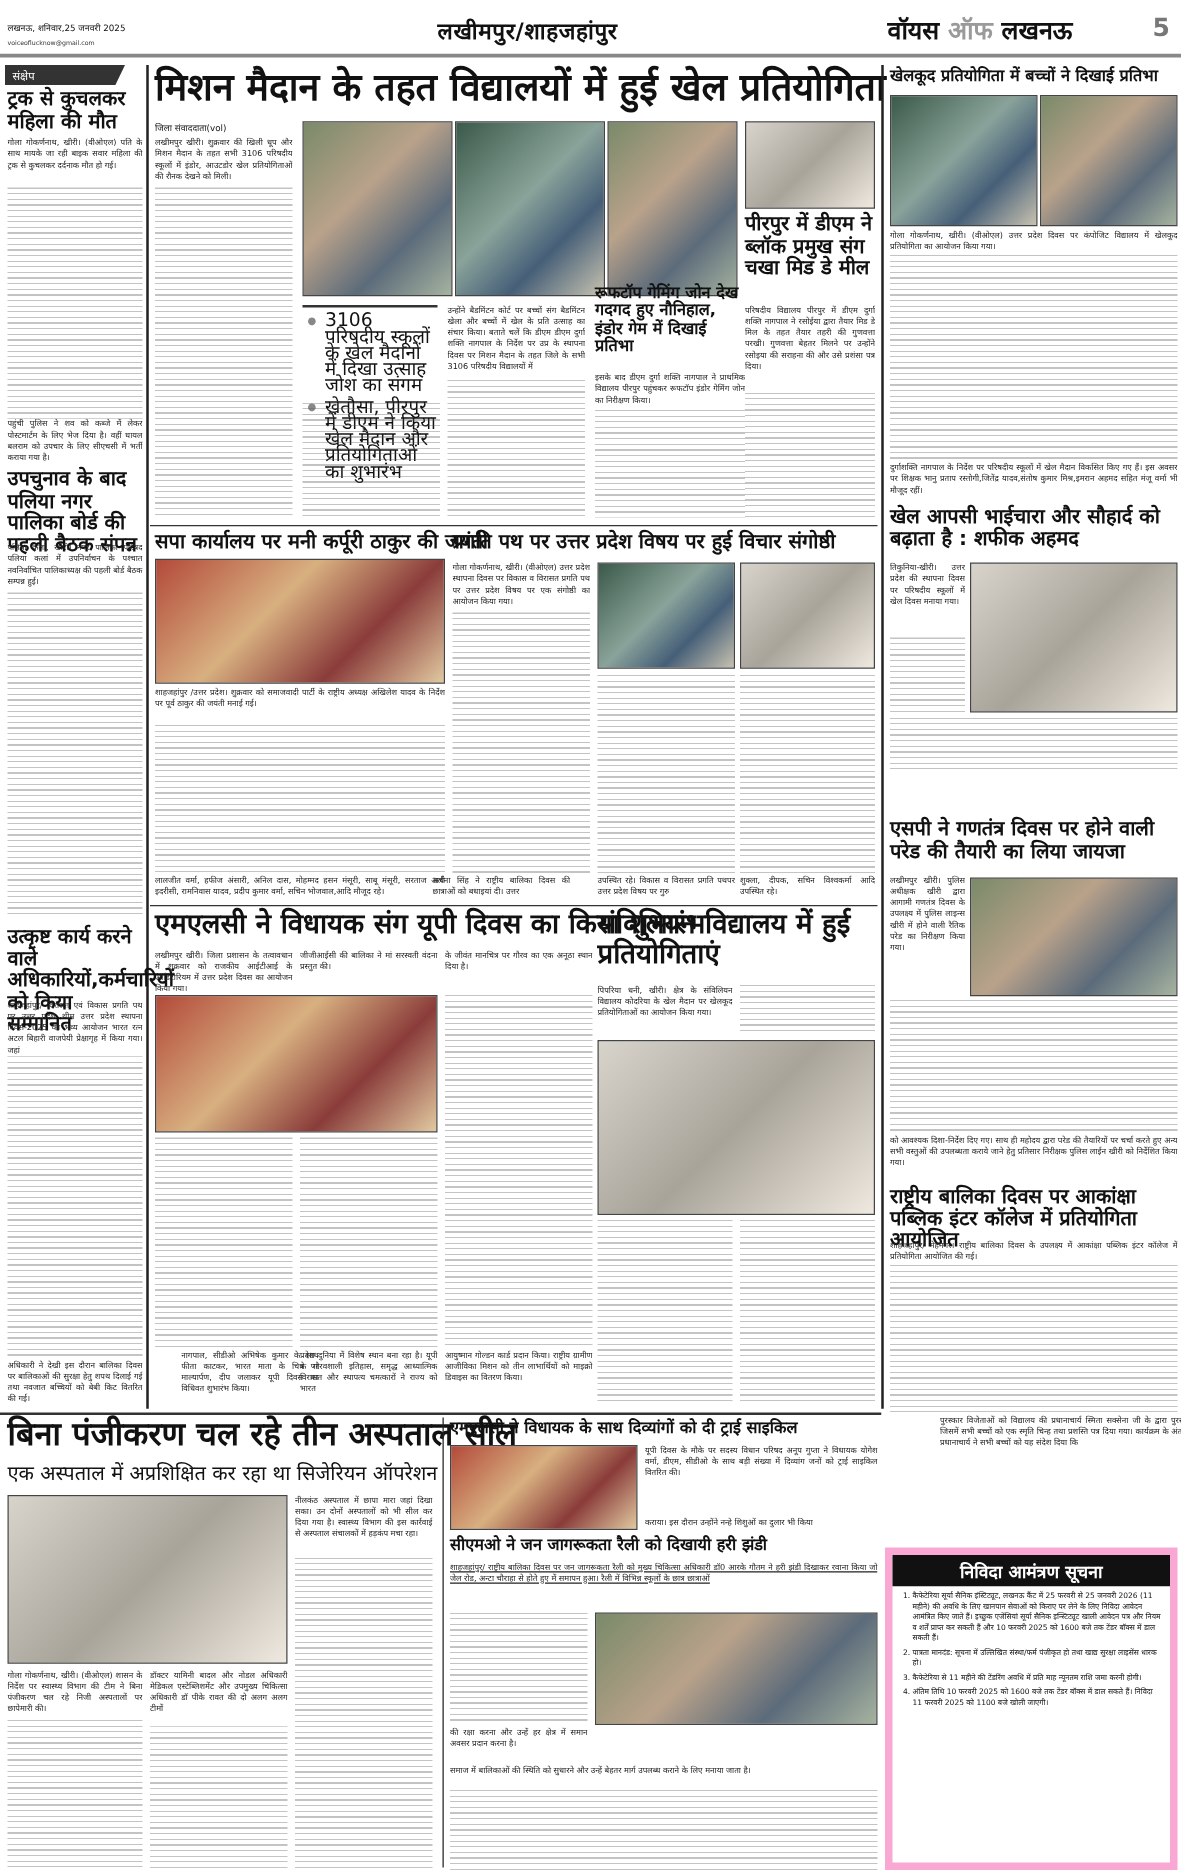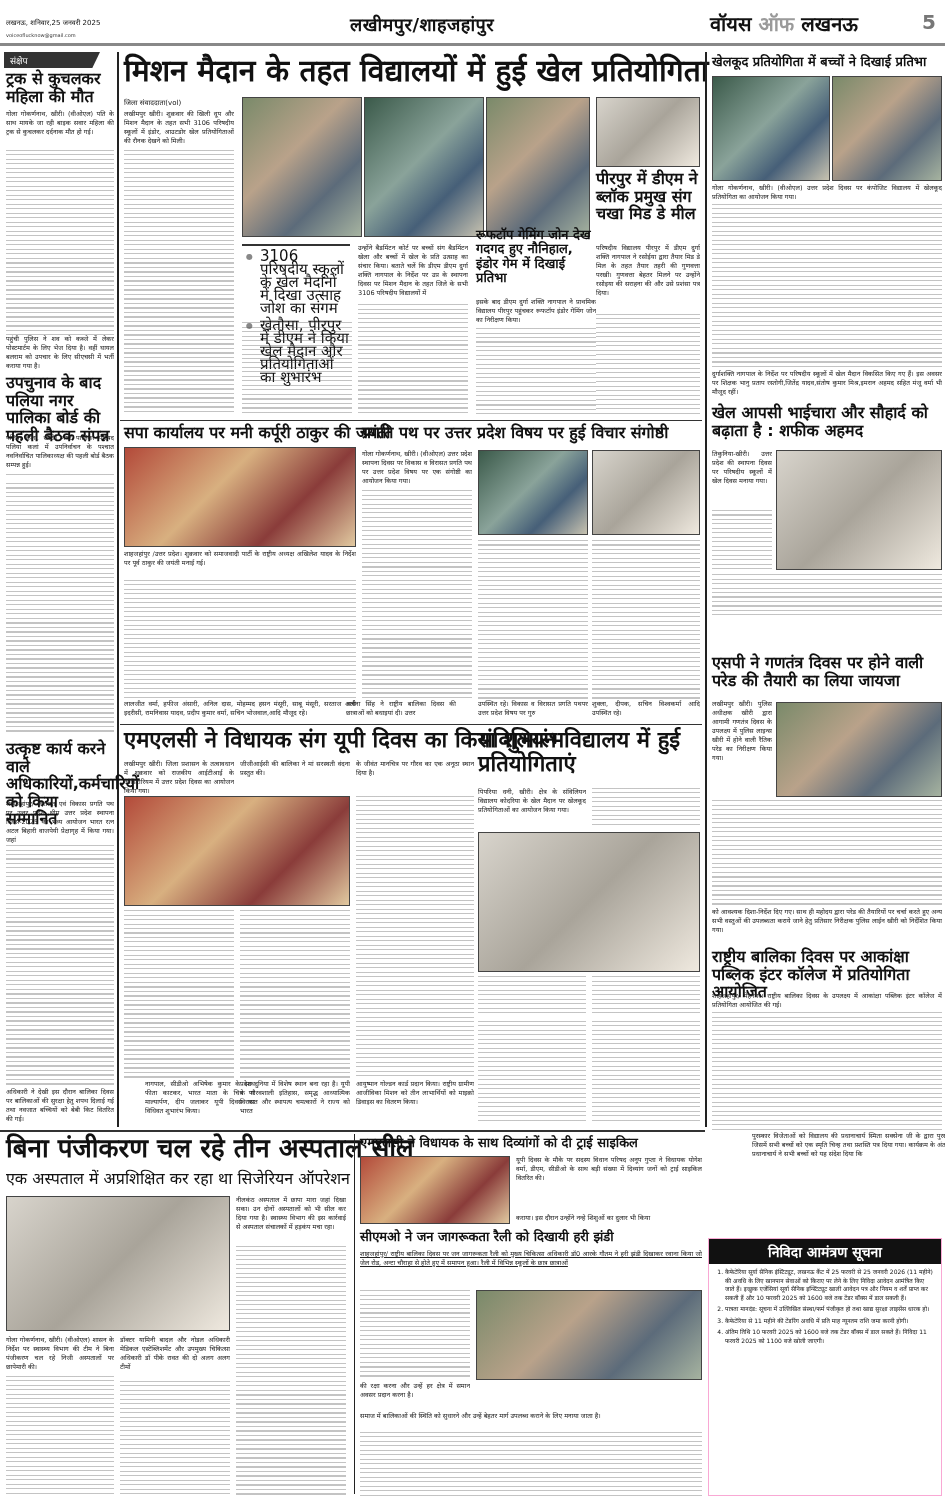--- a/index.html
+++ b/index.html
@@ -23,21 +23,21 @@
   .text-fill { background: repeating-linear-gradient(to bottom, #555 0 1px, transparent 1px 4.5px); opacity: 0.35; }
   .photo { background: linear-gradient(135deg, #7a8a6a, #b9a28a 40%, #5c6b7a 70%, #a6b3a0); border: 1px solid #444; }
   .photo.warm { background: linear-gradient(135deg, #b34a3a, #d8b080 40%, #8a3c3a 70%, #e1c9a0); }
   .photo.cool { background: linear-gradient(135deg, #3b5a4a, #8aa39a 45%, #465f78 70%, #c7c2b0); }
   .photo.light { background: linear-gradient(135deg, #d8d4cc, #a9a49a 50%, #efe9df); }
   .sankshep-tab { left: 4px; top: 52px; width: 96px; height: 16px; background: #333; color: #fff; font-size: 9px; padding: 2px 6px; clip-path: polygon(0 0, 100% 0, 92% 100%, 0 100%); }
   .bullets { font-size: 15px; line-height: 13px; }
   .bullets li { list-style: none; padding-left: 14px; position: relative; margin-bottom: 4px; }
   .bullets li::before { content: "\25CF"; position: absolute; left: 0; color: #888; font-size: 8px; }
   .notice-head { background: #111; color: #fff; font-weight: bold; font-size: 14px; text-align: center; padding: 3px 0; }
-  .notice-box { border: 1px solid #f9a8d4; }
+  .notice-box { border: 6px solid #f9a8d4; }
   .notice-items { font-size: 6px; line-height: 8.5px; padding: 4px 6px; }
   .notice-items li { margin-left: 10px; margin-bottom: 3px; }
   .byline { font-size: 7px; }
 </style>
 </head>
 <body>
 
 <div class="abs masthead">
   <div class="abs dateline">लखनऊ, शनिवार,25 जनवरी 2025</div>
   <div class="abs email">voiceoflucknow@gmail.com</div>

